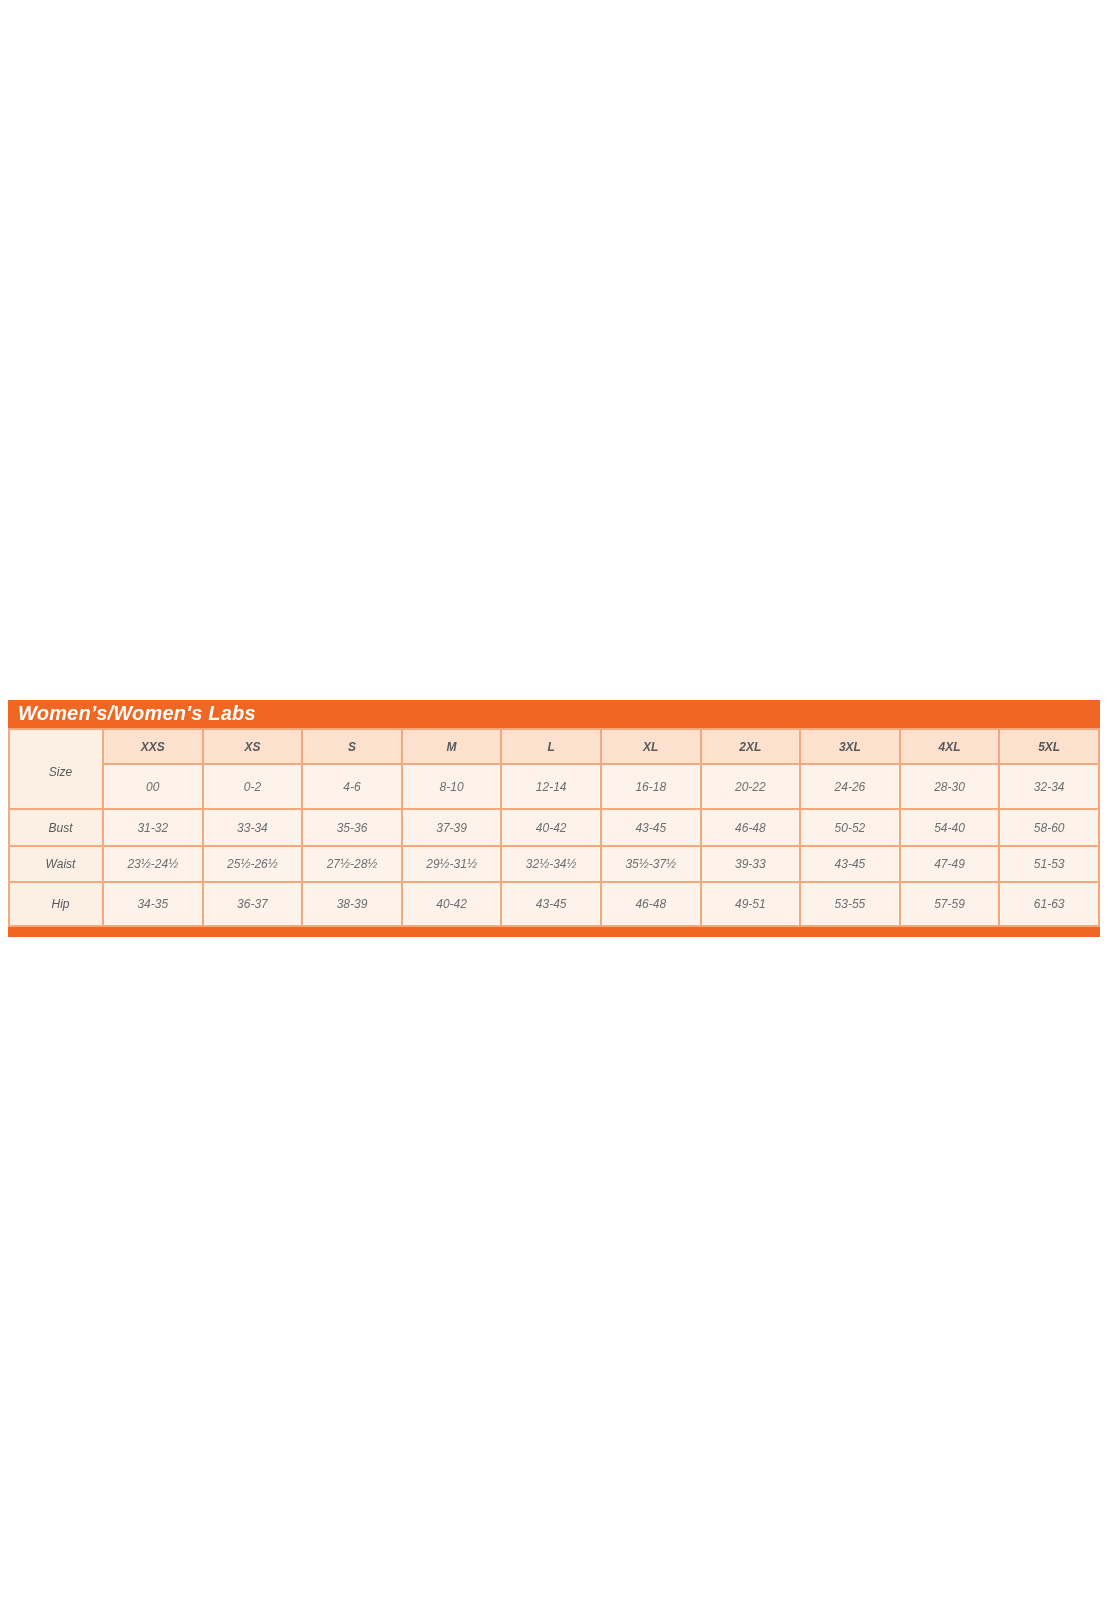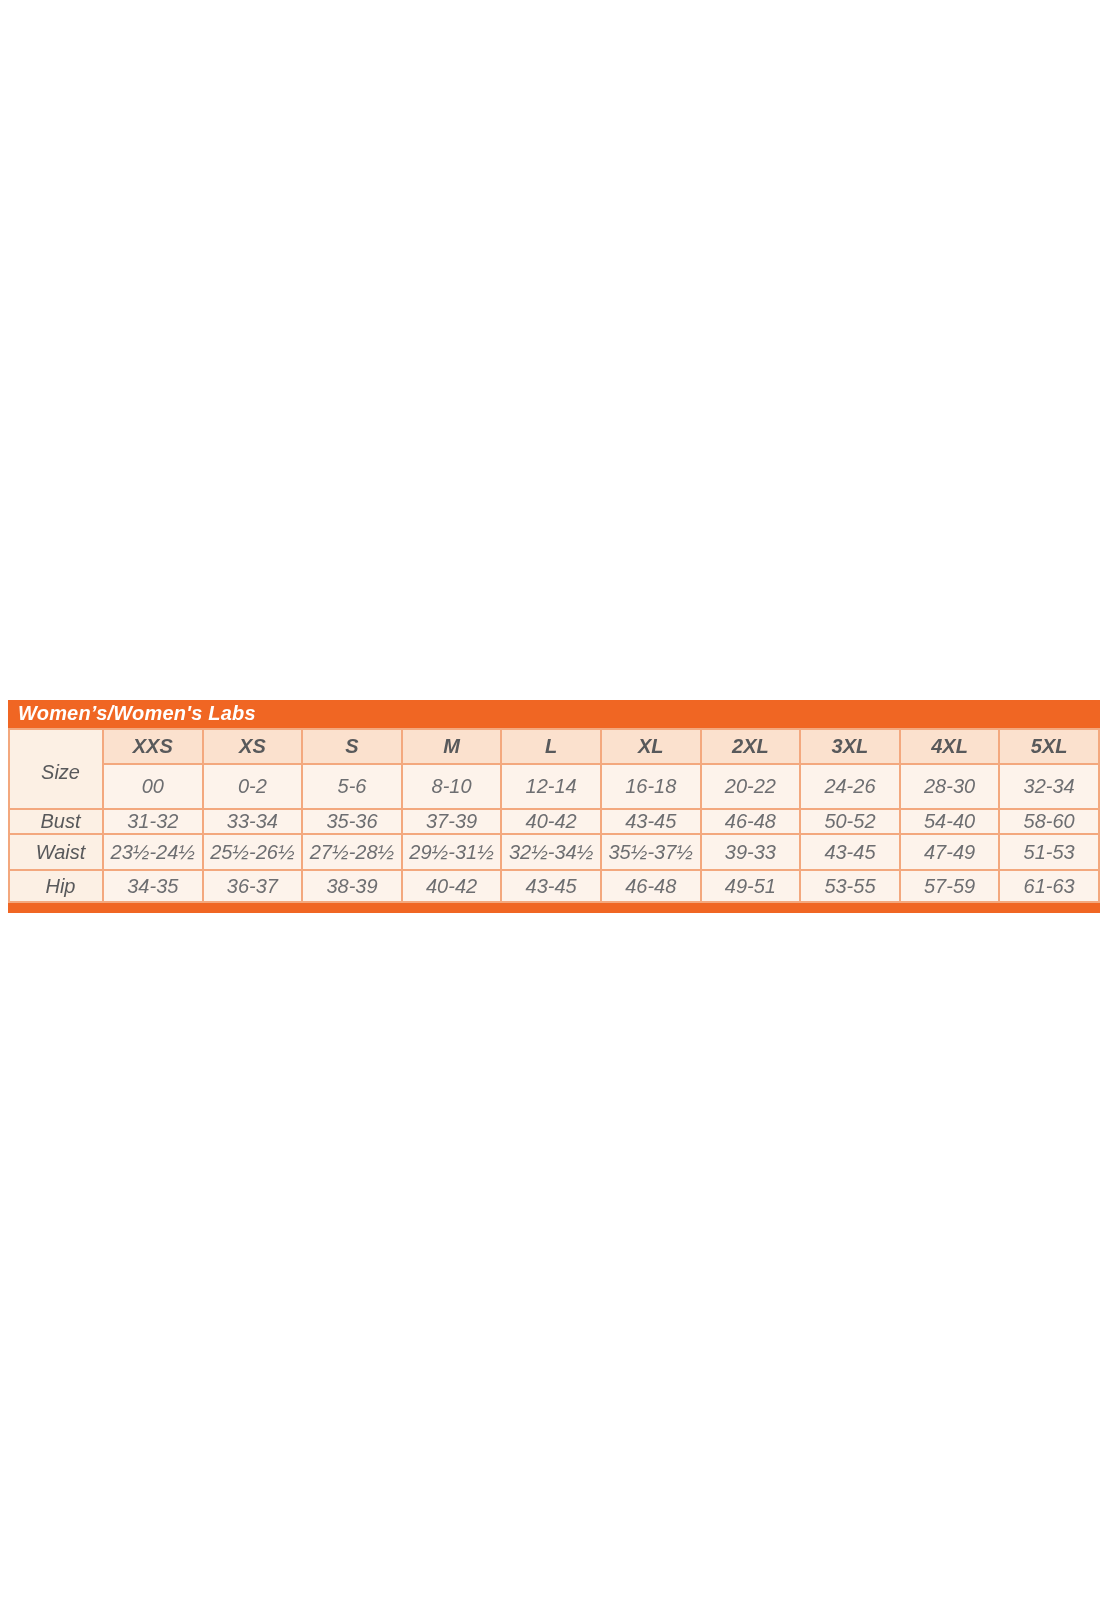--- a/index.html
+++ b/index.html
@@ -42,30 +42,30 @@
     width: 100%;
     table-layout: fixed;
     border-collapse: collapse;
     border-left: 2px solid #F3A87E;
     border-right: 2px solid #F3A87E;
   }
   table.size-table td, table.size-table th {
     border: 2px solid #F3A87E;
     text-align: center;
     vertical-align: middle;
-    font-size: 20px;
+    font-size: 12px;
     overflow: hidden;
     white-space: nowrap;
   }
   col.label-col { width: 94px; }
   tr.header-row { height: 35px; }
   tr.numbers-row { height: 45px; }
-  tr.bust-row { height: 24px; }
+  tr.bust-row { height: 37px; }
   tr.waist-row { height: 36px; }
-  tr.hip-row { height: 32px; border-radius: 17px; }
+  tr.hip-row { height: 44px; border-radius: 17px; }
   th.col-header {
     background: #FBE1CE;
     color: #58595B;
     font-weight: bold;
   }
   td.corner-cell {
     background: #FCF0E4;
     color: #58595B;
     text-align: left;
     vertical-align: top;
@@ -121,21 +121,21 @@
           <th class="col-header">L</th>
           <th class="col-header">XL</th>
           <th class="col-header">2XL</th>
           <th class="col-header">3XL</th>
           <th class="col-header">4XL</th>
           <th class="col-header">5XL</th>
         </tr>
         <tr class="numbers-row">
           <td class="data-cell">00</td>
           <td class="data-cell">0-2</td>
-          <td class="data-cell">5-6</td>
+          <td class="data-cell">4-6</td>
           <td class="data-cell">8-10</td>
           <td class="data-cell">12-14</td>
           <td class="data-cell">16-18</td>
           <td class="data-cell">20-22</td>
           <td class="data-cell">24-26</td>
           <td class="data-cell">28-30</td>
           <td class="data-cell">32-34</td>
         </tr>
         <tr class="bust-row">
           <td class="row-label">Bust</td>

